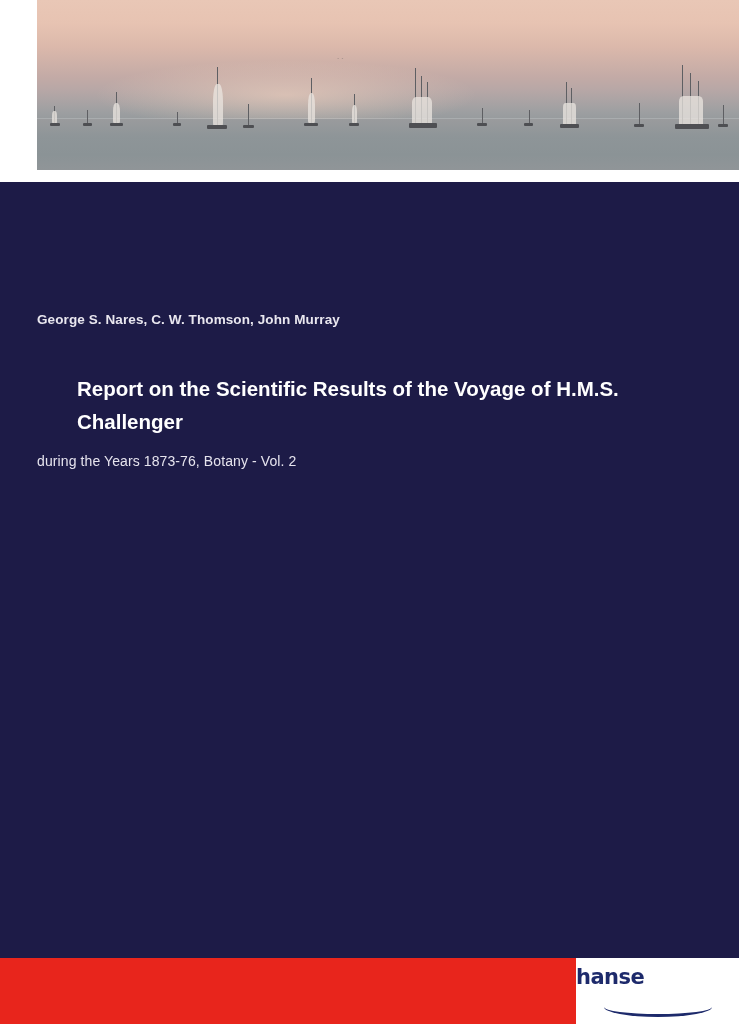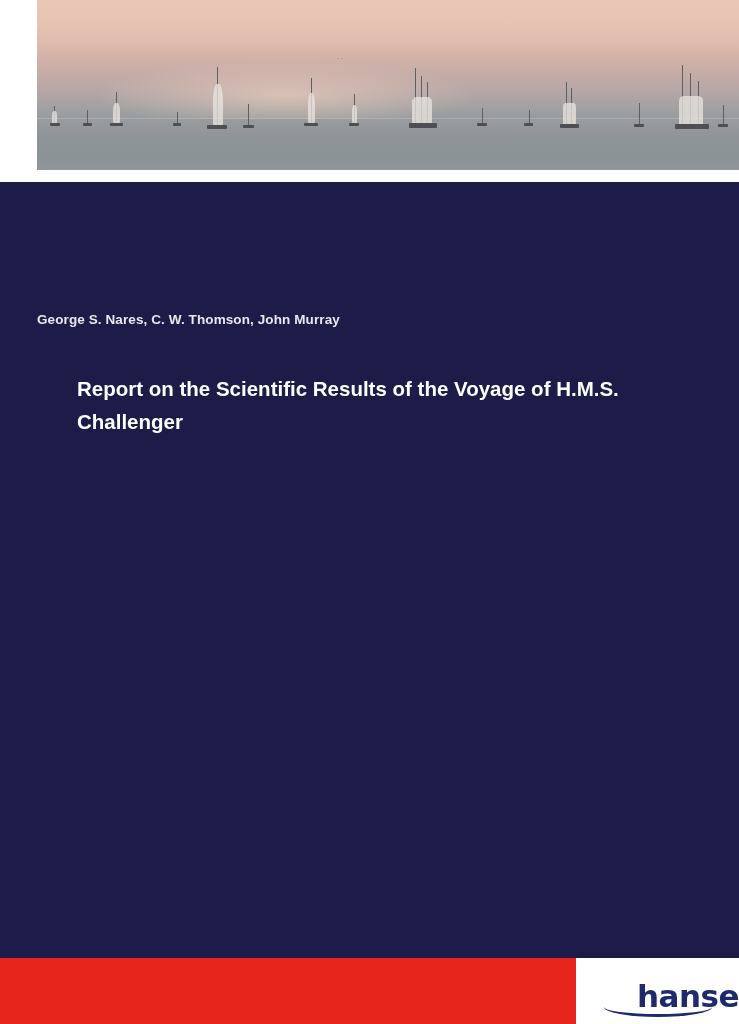--- a/index.html
+++ b/index.html
@@ -164,26 +164,26 @@
     position: absolute;
     right: 0;
     top: 0;
     width: 163px;
     height: 66px;
     background: #ffffff;
   }
   .logo-text {
     position: absolute;
     left: 0;
-    top: 20px;
+    top: 7px;
     width: 163px;
-    text-align: right;
+    text-align: left;
     color: #1d2a6b;
     font-family: "DejaVu Sans", sans-serif;
-    font-size: 31px;
+    font-size: 21px;
     font-weight: bold;
     letter-spacing: -0.5px;
   }
   .logo-swoosh {
     position: absolute;
     left: 28px;
     top: 47px;
     width: 108px;
     height: 9px;
     border-bottom: 3px solid #1d2a6b;
@@ -275,20 +275,21 @@
       <div class="ship" style="left:684px; bottom:45px;">
         <div class="mast" style="height:20px; left:2px;"></div>
         <div class="hull" style="left:-3px; width:10px;"></div>
       </div>
     </div>
   </div>
 
   <div class="navy">
     <div class="authors">George S. Nares, C. W. Thomson, John Murray</div>
     <div class="title">Report on the Scientific Results of the Voyage of H.M.S. Challenger</div>
+    <div class="subtitle">during the Years 1873-76, Botany - Vol. 2</div>
   </div>
 
   <div class="footer">
     <div class="logo-box">
       <div class="logo-text">hanse</div>
       <div class="logo-swoosh"></div>
     </div>
   </div>
 
 </div>

